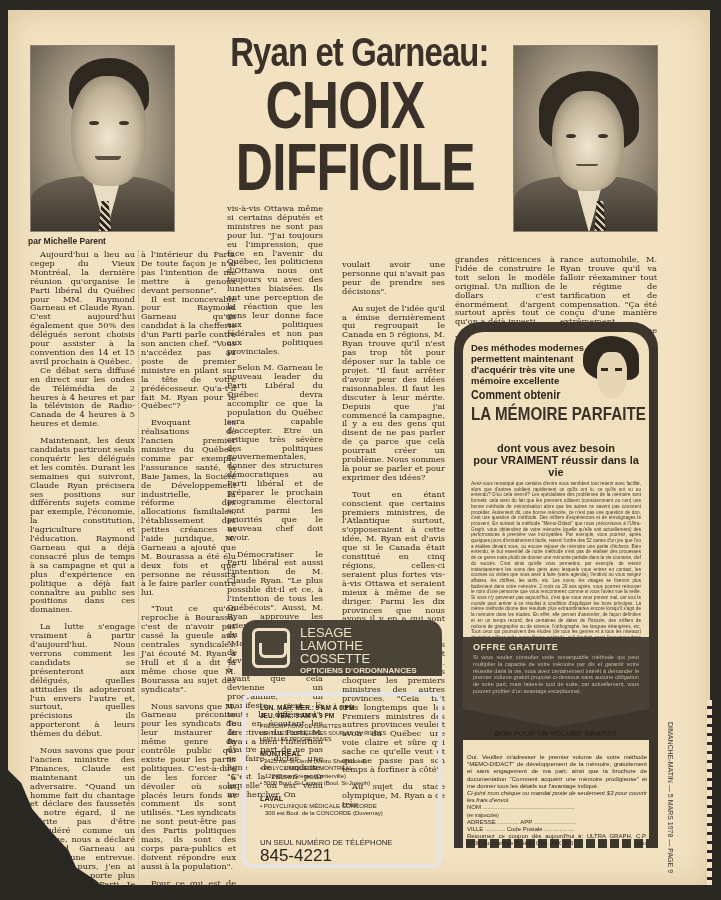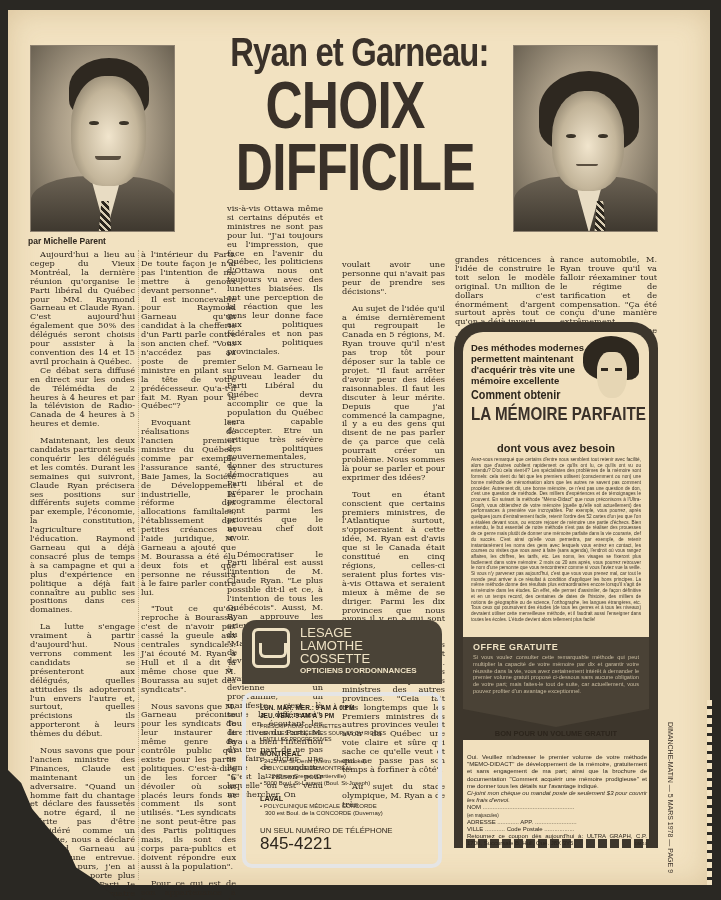--- a/index.html
+++ b/index.html
@@ -64,31 +64,31 @@
   .coupon-body .ital { font-style: italic; }
   .coupon-body .field { white-space: nowrap; overflow: hidden; }
   .coupon-body .small { font-size: 4.5px; }
   .coupon-body .code { position: absolute; right: 0; bottom: 0; font-size: 4px; }
   .coupon-frame { position:absolute; left:454px; top:744px; width:204px; height:104px; pointer-events:none;
     background:
       repeating-linear-gradient(90deg, #3d362c 0 9px, transparent 9px 12px) bottom/100% 9px no-repeat,
       repeating-linear-gradient(180deg, #3d362c 0 7px, transparent 7px 10px) left/9px 100% no-repeat,
       repeating-linear-gradient(180deg, #3d362c 0 7px, transparent 7px 10px) right/9px 100% no-repeat; }
 
-  .ad-lesage { position: absolute; left: 242px; top: 620px; width: 200px; height: 64px; background: #4a4337; border-radius: 14px 14px 0 0; }
+  .ad-lesage { position: absolute; left: 242px; top: 620px; width: 200px; height: 56px; background: #4a4337; border-radius: 14px 14px 0 0; }
   .lesage-logo { position: absolute; left: 10px; top: 8px; width: 38px; height: 40px; border: 3px solid #efe2c4; border-radius: 6px; }
   .lesage-logo::after { content:""; position:absolute; left:4px; top:12px; width:22px; height:12px; border:3px solid #efe2c4; border-top:none; border-radius:0 0 6px 6px; }
   .lesage-name { position: absolute; left: 58px; top: 6px; font-family: "Liberation Sans", sans-serif; font-size: 13px; line-height: 13px; color: #efe2c4; }
   .lesage-tag { position: absolute; left: 58px; top: 46px; font-family: "Liberation Sans", sans-serif; font-weight: bold; font-size: 8px; color: #efe2c4; white-space: nowrap; }
   .lesage-box { position: absolute; left: 242px; top: 692px; width: 200px; height: 176px; border: 4px solid #e5e5e5; border-radius: 10px; padding: 8px 14px 0 14px; font-family: "Liberation Sans", sans-serif; color: #2c251c; }
   .lesage-hours { font-weight: bold; font-size: 6.5px; line-height: 7.5px; }
   .lesage-services { font-size: 5.3px; line-height: 6.5px; margin-top: 4px; }
   .lesage-city { font-weight: bold; font-size: 7.3px; margin-top: 6px; }
   .lesage-addr { font-size: 6px; line-height: 7.5px; }
-  .lesage-phone-label { font-size: 7.8px; margin-top: 8px; }
+  .lesage-phone-label { font-size: 7.8px; margin-top: 20px; }
   .lesage-phone { font-size: 17px; line-height: 18px; }
 
   .folio { position: absolute; left: 663px; top: 722px; width: 12px; height: 160px; }
   .folio span { display: block; transform: rotate(90deg); transform-origin: left top; position: absolute; left: 11px; top: 0; white-space: nowrap; font-family: "Liberation Sans", sans-serif; font-size: 7px; color: #3a3129; }
   .rule { position:absolute; border-left: 1px dotted #b8a888; }
 </style>
 </head>
 <body>
 
 <div class="paper"></div>
@@ -204,20 +204,21 @@
     <div class="memo-face">
       <div class="fhair"></div>
         <div class="fskin"></div>
       <div class="feye" style="left:18px;top:32px;"></div>
         <div class="feye" style="left:32px;top:32px;"></div>
     </div>
     <div class="memo-lead">Des méthodes modernes permettent maintenant d'acquérir très vite une mémoire excellente</div>
     <div class="memo-how">Comment obtenir</div>
     <div class="memo-title">LA MÉMOIRE PARFAITE</div>
     <div class="memo-sub1">dont vous avez besoin</div>
+    <div class="memo-sub2">pour VRAIMENT réussir dans la vie</div>
     <div class="memo-body">Avez-vous remarqué que certains d'entre nous semblent tout retenir avec facilité, alors que d'autres oublient rapidement ce qu'ils ont lu, ce qu'ils ont vu ou entendu? D'où cela vient-il? Les spécialistes des problèmes de la mémoire sont formels: cela vient du fait que les premiers utilisent (consciemment ou non) une bonne méthode de mémorisation alors que les autres ne savent pas comment procéder. Autrement dit, une bonne mémoire, ce n'est pas une question de don, c'est une question de méthode. Des milliers d'expériences et de témoignages le prouvent. En suivant la méthode "Mémo-Didact" que nous préconisons à l'Ultra-Graph, vous obtiendrez de votre mémoire (quelle qu'elle soit actuellement) des performances à première vue incroyables. Par exemple, vous pourrez, après quelques jours d'entraînement facile, retenir l'ordre des 52 cartes d'un jeu que l'on a étalées devant vous, ou encore rejouer de mémoire une partie d'échecs. Bien entendu, le but essentiel de notre méthode n'est pas de réaliser des prouesses de ce genre mais plutôt de donner une mémoire parfaite dans la vie courante, clef du succès. C'est ainsi qu'elle vous permettra, par exemple, de retenir instantanément les noms des gens avec lesquels vous entrez en contact, les courses ou visites que vous avez à faire (sans agenda), l'endroit où vous rangez affaires, les chiffres, les tarifs, etc. Les noms, les visages se fixeront plus facilement dans votre mémoire: 2 mois ou 20 ans après, vous pourrez retrouver le nom d'une personne que vous rencontrerez comme si vous l'aviez vue la veille. Si vous n'y parvenez pas aujourd'hui, c'est que vous vous prenez mal, car tout le monde peut arriver à ce résultat à condition d'appliquer les bons principes. La même méthode donne des résultats plus extraordinaires encore lorsqu'il s'agit de la mémoire dans les études. En effet, elle permet d'assimiler, de façon définitive et en un temps record, des centaines de dates de l'histoire, des milliers de notions de géographie ou de science, l'orthographe, les langues étrangères, etc. Tous ceux qui poursuivent des études (de tous les genres et à tous les niveaux) devraient utiliser cette merveilleuse méthode, et il faudrait aussi l'enseigner dans toutes les écoles. L'étude devient alors tellement plus facile!</div>
   </div>
   <div class="offre">
     <div class="offre-title">OFFRE GRATUITE</div>
     <div class="offre-body">Si vous voulez consulter cette remarquable méthode qui peut multiplier la capacité de votre mémoire par dix et garantir votre réussite dans la vie, vous avez certainement intérêt à demander le premier volume gratuit proposé ci-dessous sans aucune obligation de votre part; mais faites-le tout de suite, car actuellement, vous pouvez profiter d'un avantage exceptionnel.</div>
   </div>
 </div>
 <div style="position:absolute;left:463px;top:740px;width:186px;height:105px;background:#f1e0be;"></div>
 <div class="coupon-frame"></div>
 <div class="coupon-head" style="top:730px;">BON POUR UN VOLUME GRATUIT</div>

